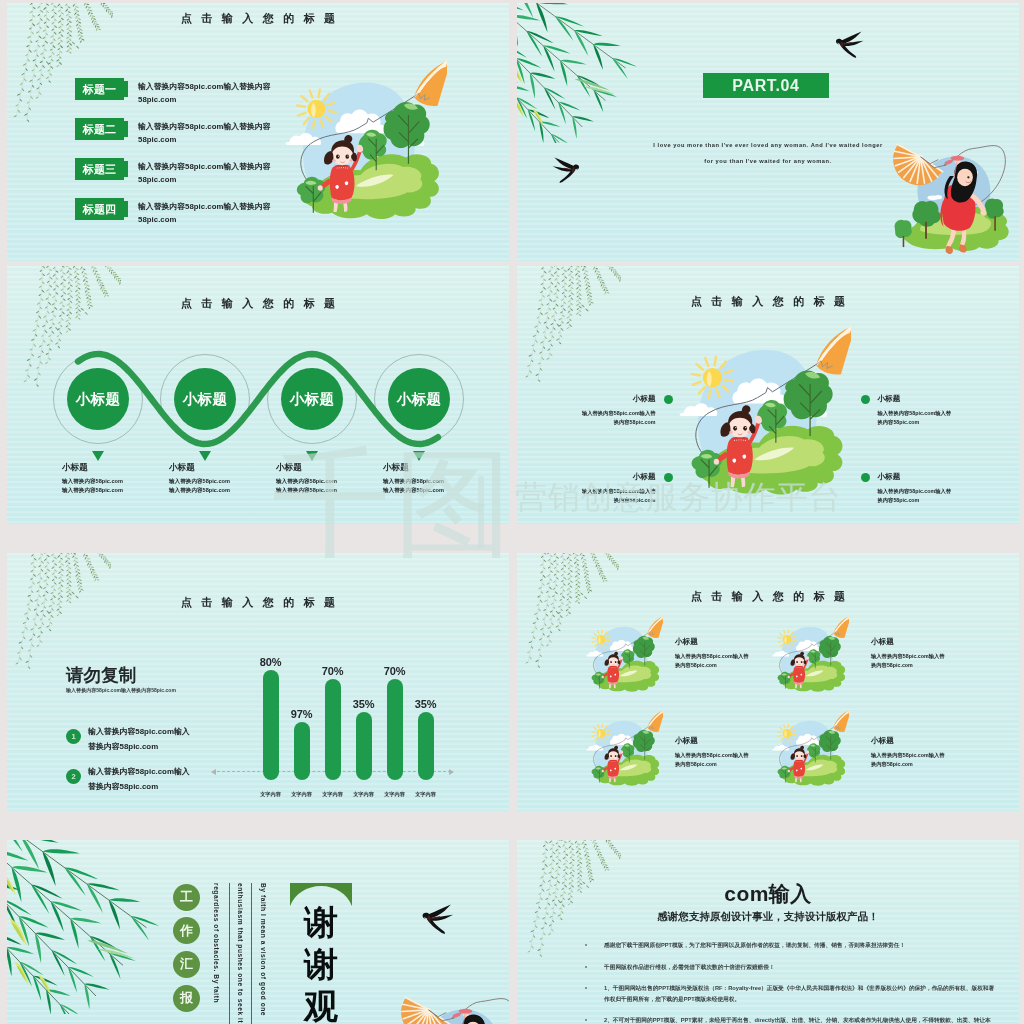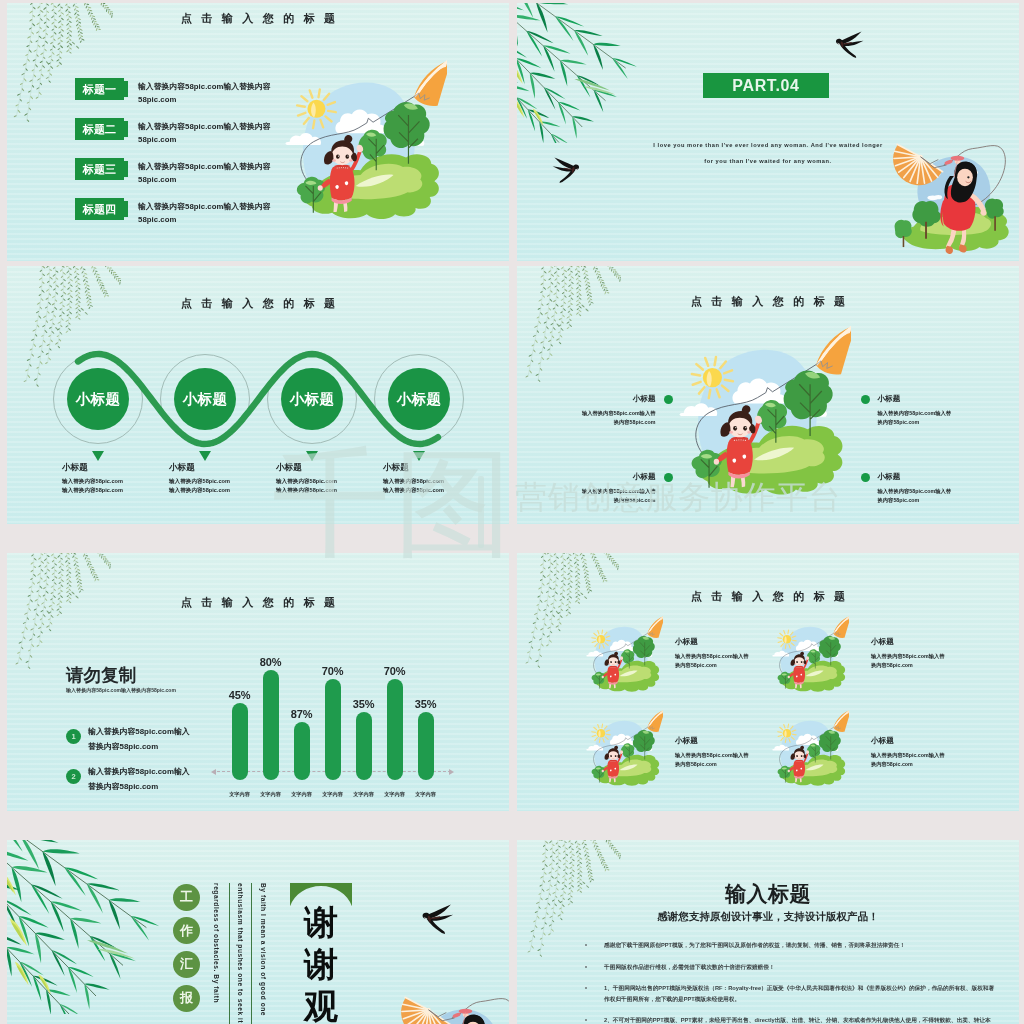--- a/index.html
+++ b/index.html
@@ -768,32 +768,27 @@
         <span>2</span>
       </div>
       <div class="s5b" style="top:211px">
         <div>输入替换内容58pic.com输入</div>
         <div>替换内容58pic.com</div>
       </div>
       <div class="chart">
         <div class="axis"></div>
         <div class="arrowL"></div>
         <div class="arrowR"></div>
-        <div class="barwrap" style="left:13px">
-          <div class="vlab" style="bottom: 117px;">45%</div>
-          <div class="bar" style="height: 77px;"></div>
-          <div class="clab">文字内容</div>
-        </div>
         <div class="barwrap" style="left:44px">
           <div class="vlab" style="bottom: 150px;">80%</div>
           <div class="bar" style="height: 110px;"></div>
           <div class="clab">文字内容</div>
         </div>
         <div class="barwrap" style="left:75px">
-          <div class="vlab" style="bottom: 98px;">87%</div>
+          <div class="vlab" style="bottom: 98px;">97%</div>
           <div class="bar" style="height: 58px;"></div>
           <div class="clab">文字内容</div>
         </div>
         <div class="barwrap" style="left:106px">
           <div class="vlab" style="bottom: 141px;">70%</div>
           <div class="bar" style="height: 101px;"></div>
           <div class="clab">文字内容</div>
         </div>
         <div class="barwrap" style="left:137px">
           <div class="vlab" style="bottom: 108px;">35%</div>
@@ -881,21 +876,21 @@
       <div class="bigch" style="top:106px">谢</div>
       <div class="bigch" style="top:148px">观</div>
       <svg class="abs" style="left:386px;top:134px" width="134" height="140" viewBox="14 12 196 200">
         <use href="#redWoman"></use>
       </svg>
     </div>
     <div class="slide" style="left:517px;top:840px;width:502px;height:184px">
       <svg class="abs" style="left:6px;top:-10px;opacity:0.9" width="98" height="127" viewBox="0 0 200 260">
         <use href="#willowDroop"></use>
       </svg>
-      <div class="s8t">输入标题</div>
+      <div class="s8t">com输入</div>
       <div class="s8s">感谢您支持原创设计事业，支持设计版权产品！</div>
       <div class="s8list">
         <div class="s8p"><span class="bl"></span><span class="tx">感谢您下载千图网原创PPT模版，为了您和千图网以及原创作者的权益，请勿复制、传播、销售，否则将承担法律责任！</span></div>
         <div class="s8p"><span class="bl"></span><span class="tx">千图网版权作品进行维权，必需凭借下载次数的十倍进行索赔赔偿！</span></div>
         <div class="s8p"><span class="bl"></span><span class="tx">1、千图网网站出售的PPT模版均受版权法（RF：Royalty-free）正版受《中华人民共和国著作权法》和《世界版权公约》的保护，作品的所有权、版权和著作权归千图网所有，您下载的是PPT模版未经使用权。</span></div>
         <div class="s8p"><span class="bl"></span><span class="tx">2、不可对千图网的PPT模版、PPT素材，未经用于再出售、directly出版、出借、转让、分销、发布或者作为礼物供他人使用，不得转败款、出卖、转让本协议或涉及协议中的权利。</span></div>
       </div>
     </div>
     <div class="wmwrap">
       <div class="wmlogo">千图</div>

